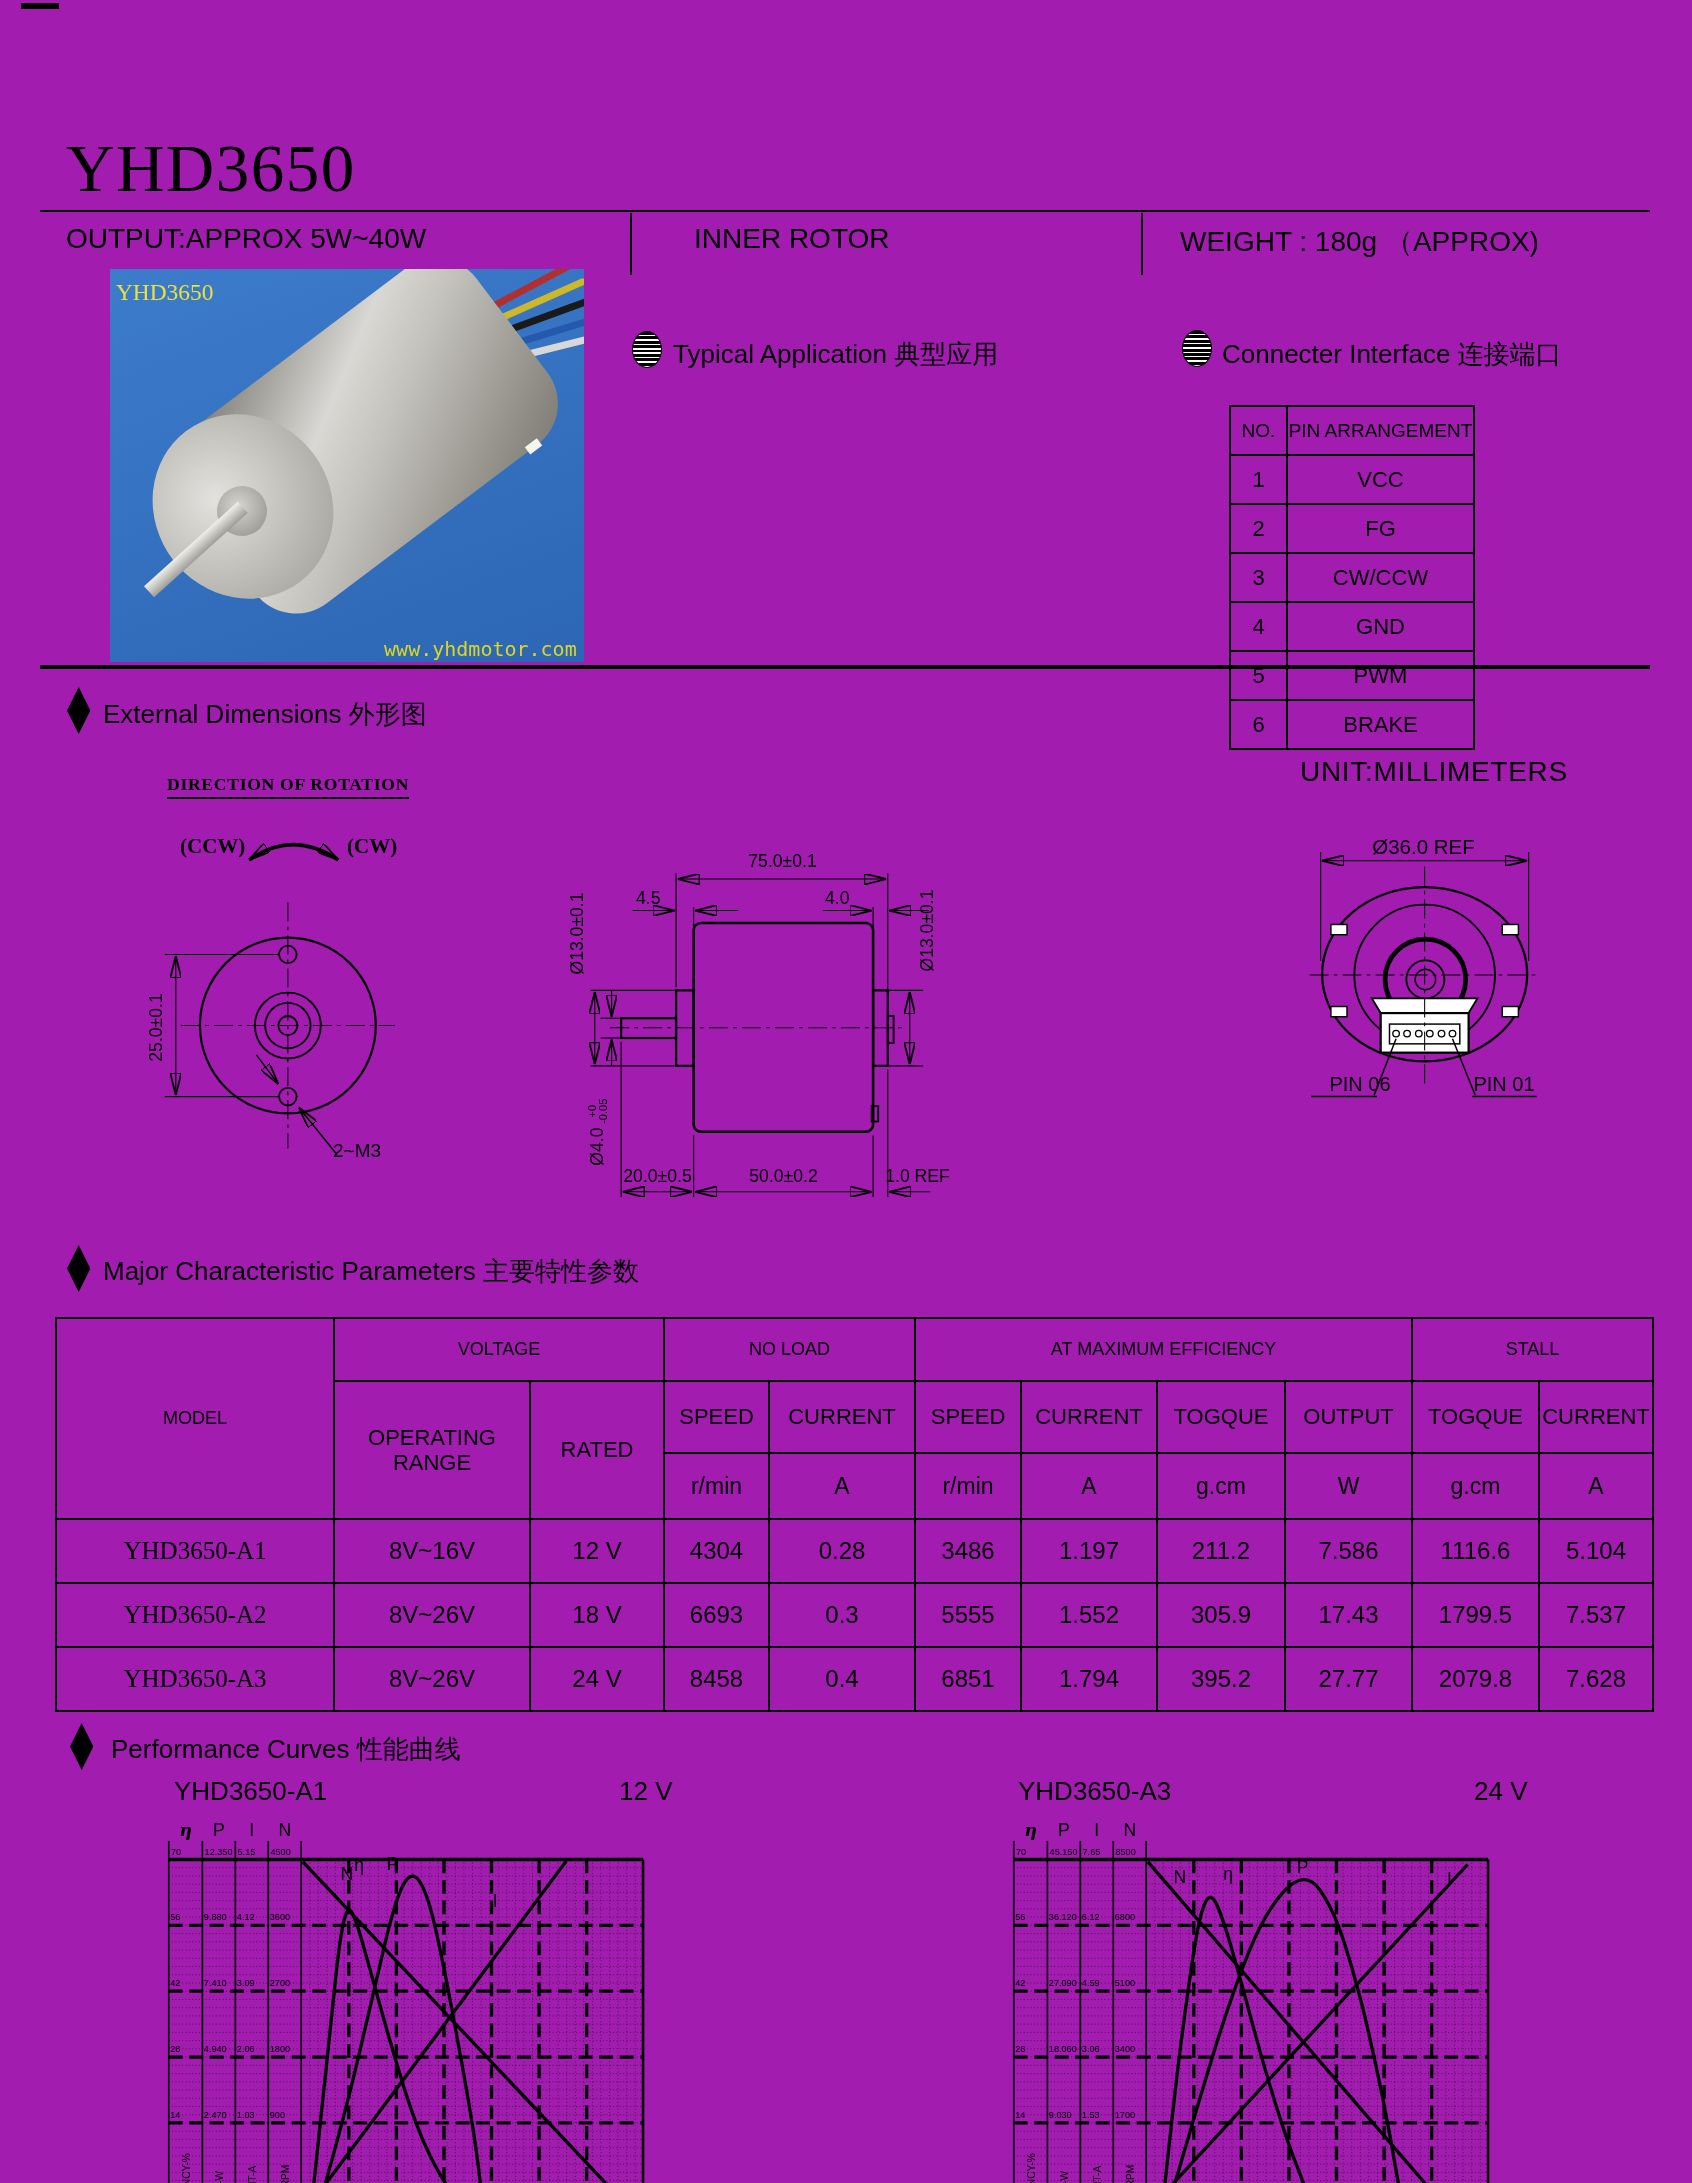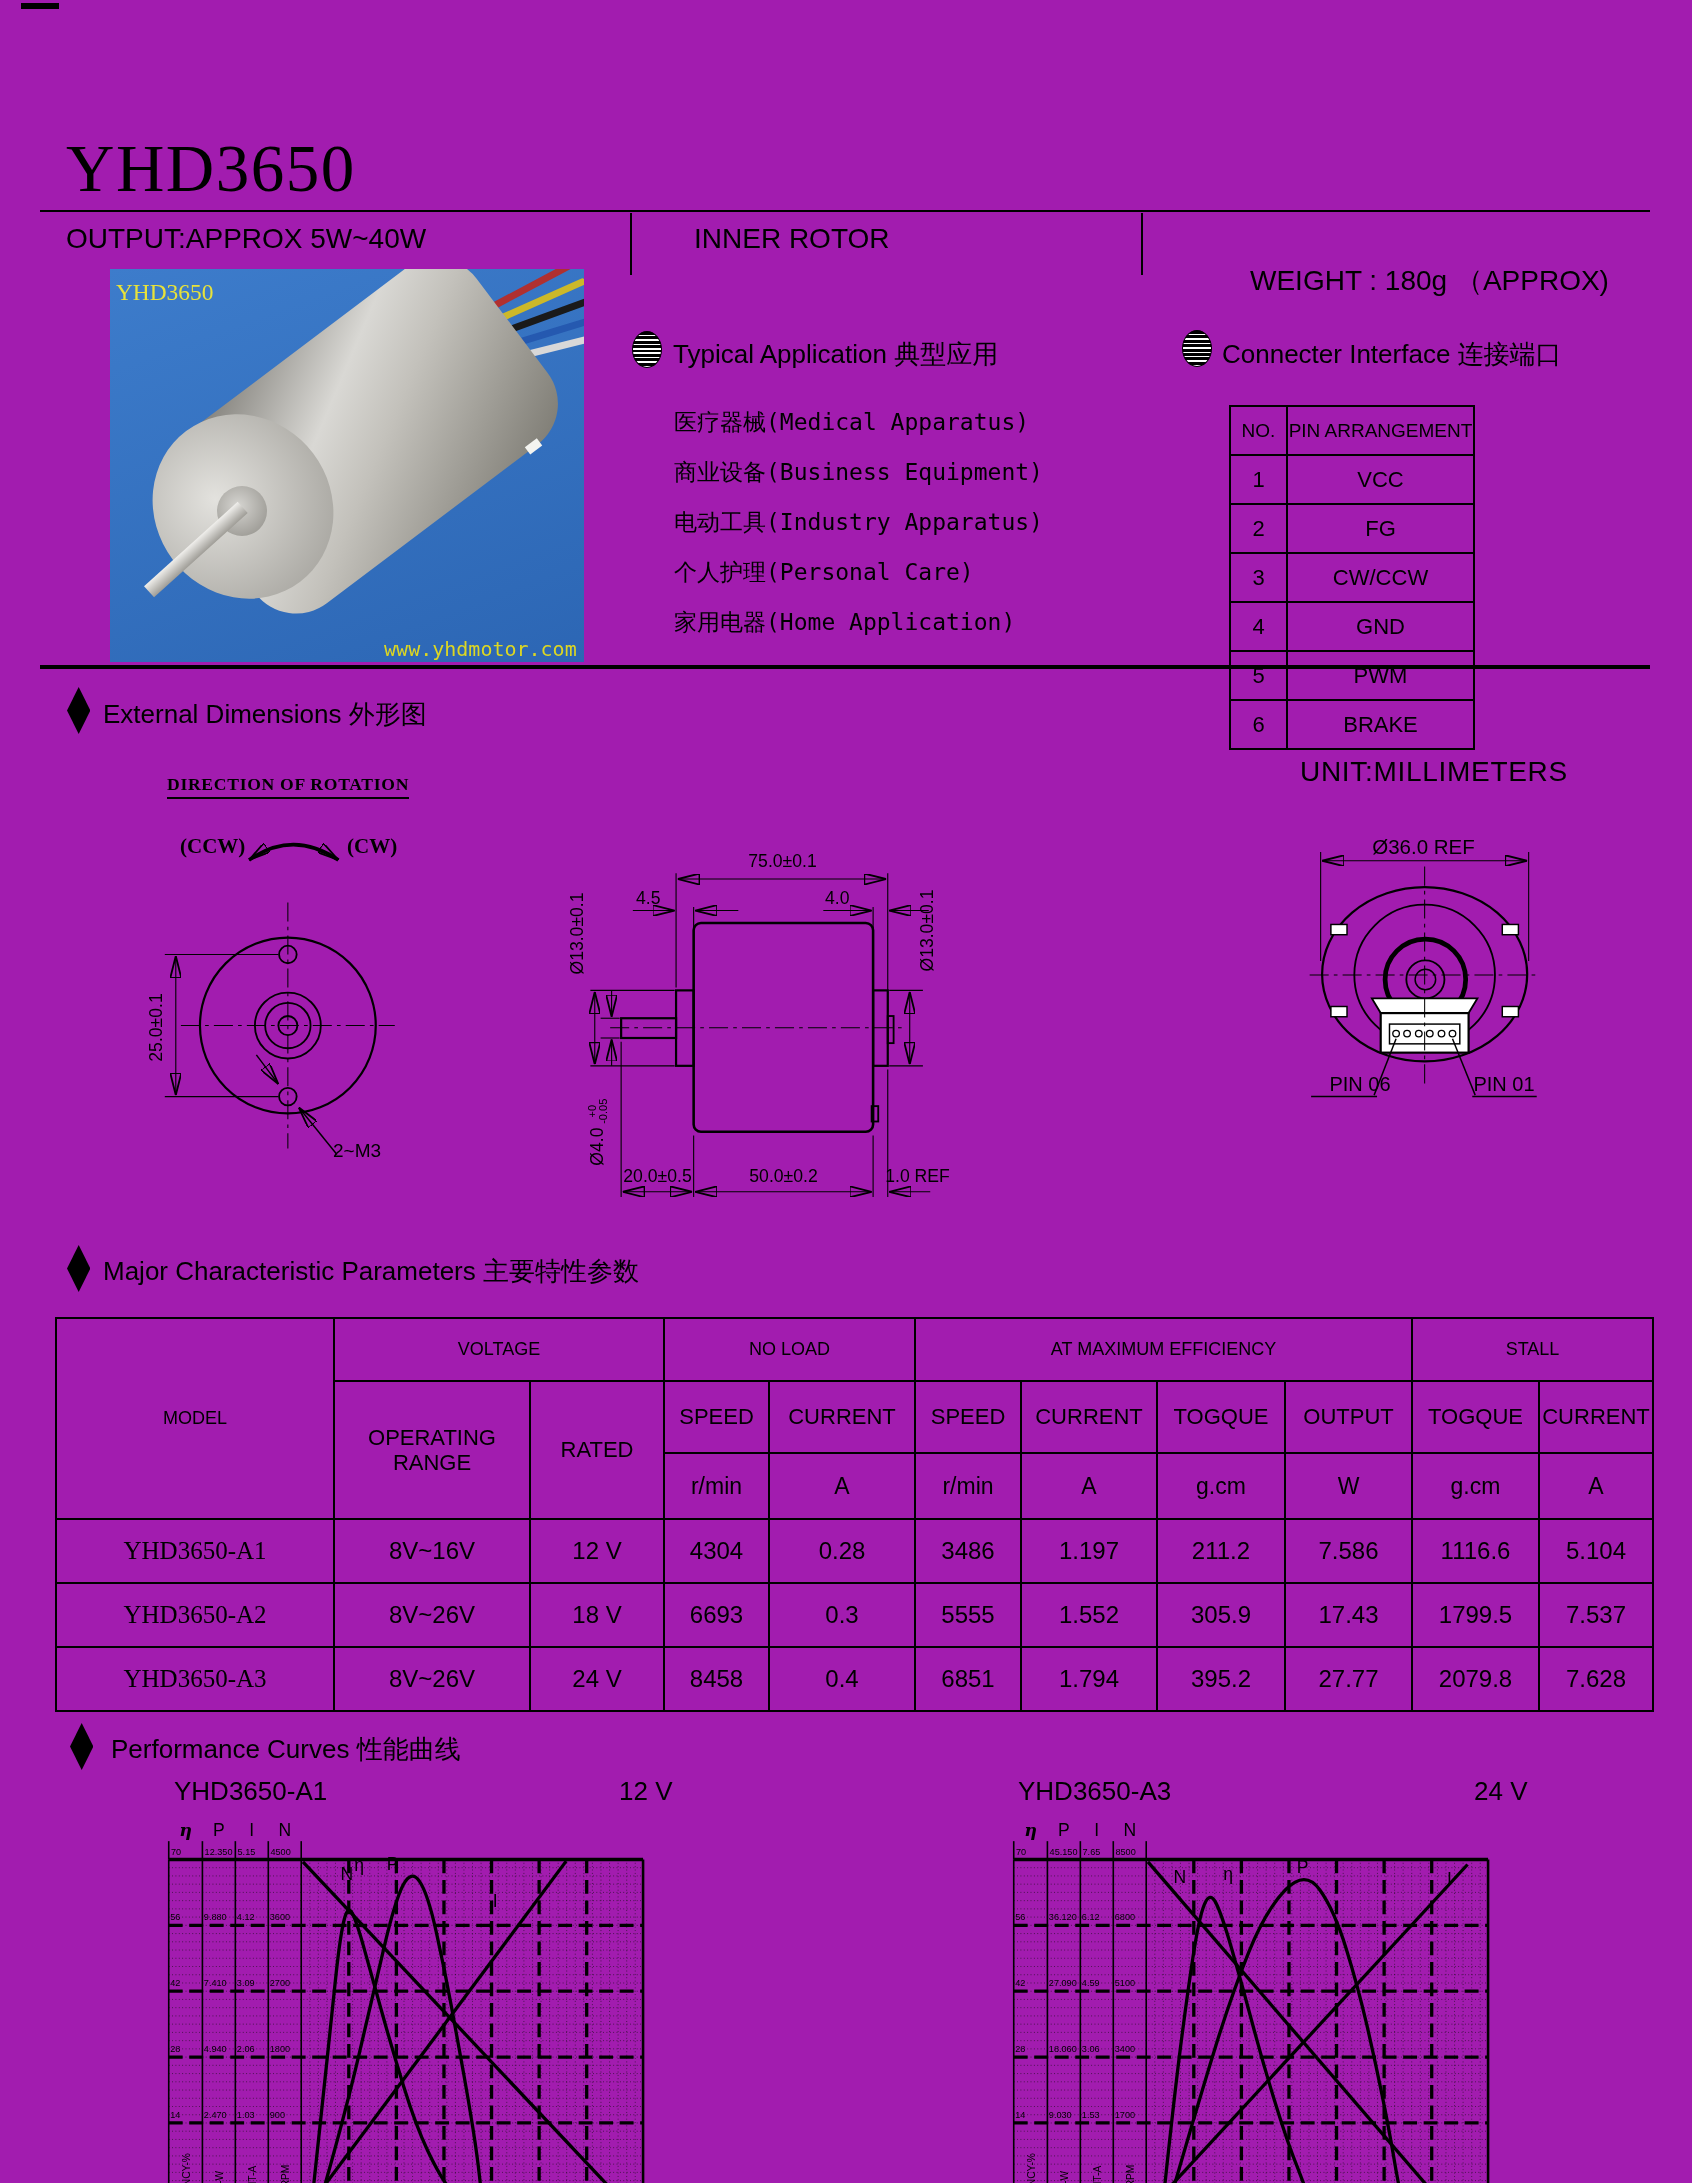--- a/index.html
+++ b/index.html
@@ -78,21 +78,21 @@
 <body>
 
 <div class="page">
 
   <div class="topmark"></div>
   <div class="title">YHD3650</div>
   <div class="rule"></div>
 
   <span class="hdr" style="left:66px;">OUTPUT:APPROX 5W~40W</span>
   <span class="hdr" style="left:694px;">INNER  ROTOR</span>
-  <span class="hdr" style="left:1250px;margin-top:39px;">WEIGHT : 180g （APPROX)</span>
+  <span class="hdr" style="left:1180px;">WEIGHT : 180g （APPROX)</span>
   <div class="vdiv" style="left:630px;"></div>
   <div class="vdiv" style="left:1141px;"></div>
 
   <div class="photo">
     <div class="wire" style="left:358px;top:16px;transform:rotate(-28deg);background:#b03030;"></div>
     <div class="wire" style="left:363px;top:32px;transform:rotate(-24deg);background:#ccb829;"></div>
     <div class="wire" style="left:366px;top:48px;transform:rotate(-20deg);background:#1a1a1a;"></div>
     <div class="wire" style="left:369px;top:64px;transform:rotate(-17deg);background:#2559b0;"></div>
     <div class="wire" style="left:370px;top:79px;transform:rotate(-14deg);background:#d8d8d8;"></div>
     <div class="mbody"></div>
@@ -102,27 +102,20 @@
     <div class="mshaft"></div>
     <span class="plabel">YHD3650</span>
     <span class="purl">www.yhdmotor.com</span>
   </div>
 
   <div class="bullet" style="left:632px;top:331px;"></div>
   <div class="bighead" style="left:673px;top:337px;">
     <span>Typical  Application</span>
     <span>典型应用</span>
   </div>
-  <div class="apps">
-      <div class="app-item">医疗器械(Medical Apparatus)</div>
-      <div class="app-item">商业设备(Business Equipment)</div>
-      <div class="app-item">电动工具(Industry Apparatus)</div>
-      <div class="app-item">个人护理(Personal Care)</div>
-      <div class="app-item">家用电器(Home Application)</div>
-    </div>
 
   <div class="bullet" style="left:1182px;top:330px;"></div>
   <div class="bighead" style="left:1222px;top:337px;">
     <span>Connecter Interface</span>
     <span>连接端口</span>
   </div>
   <table class="ctable">
     <tbody>
       <tr class="h">
         <td class="c0">NO.</td>

